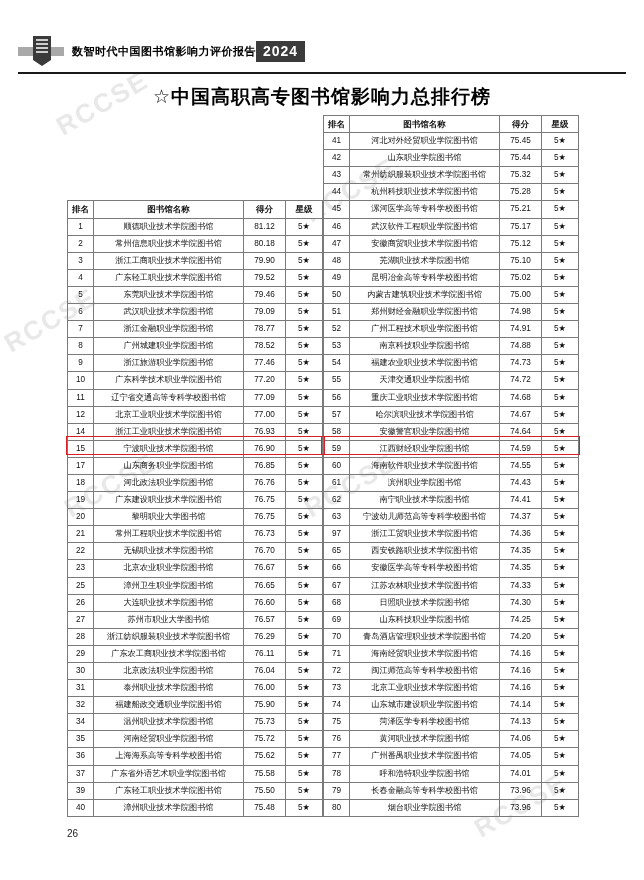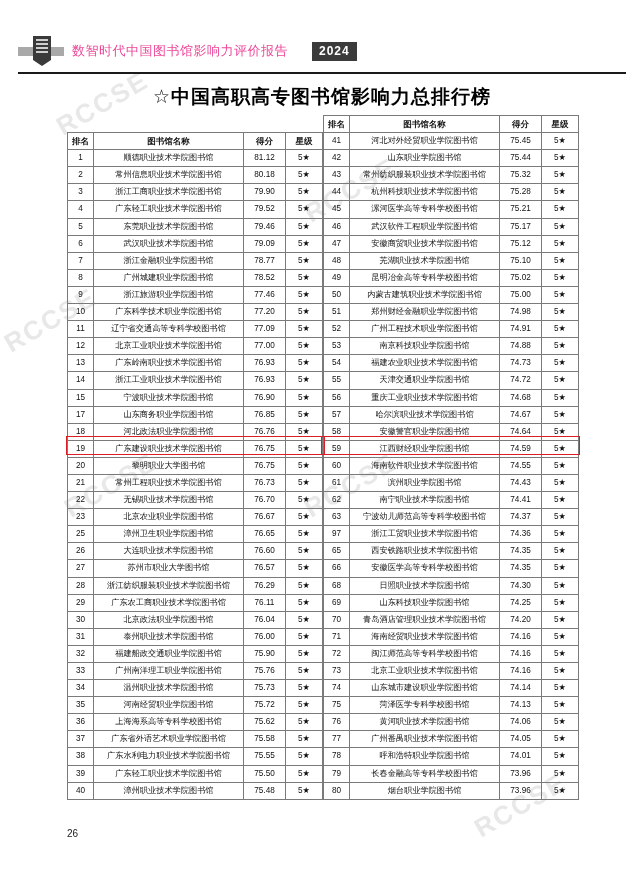--- a/index.html
+++ b/index.html
@@ -39,24 +39,24 @@
   .hdr-logo{
     width:46px;height:30px;position:relative;flex:none;margin-right:8px;
   }
   .hdr-logo .bar{
     position:absolute;left:0;top:11px;width:46px;height:9px;background:#a9a9a9;
   }
   .hdr-logo .book{
     position:absolute;left:14px;top:0;width:20px;height:30px;
   }
   .hdr-title{
-    font-size:13px;font-weight:normal;color:#ec4899;letter-spacing:0.5px;
+    font-size:11px;font-weight:bold;color:#000000;letter-spacing:0.5px;
   }
   .hdr-year{
-    margin-left:24px;background:#3b3b3b;color:#fff;font-size:12px;
+    margin-left:0;background:#3b3b3b;color:#fff;font-size:14px;
     padding:2px 7px 3px 7px;font-weight:bold;letter-spacing:1px;
   }
   .hdr-rule{
     position:absolute;left:18px;top:72px;width:608px;height:2px;background:#1a1a1a;
   }
 
   
   .main-title{
     position:absolute;left:0;top:84px;width:644px;text-align:center;
     font-size:19px;font-weight:bold;letter-spacing:1px;color:#000;
@@ -216,26 +216,20 @@
             <td class="">77.09</td>
             <td class="star">5★</td>
           </tr>
           <tr>
             <td class="">12</td>
             <td class="name">北京工业职业技术学院图书馆</td>
             <td class="">77.00</td>
             <td class="star">5★</td>
           </tr>
           <tr>
-            <td class="">13</td>
-            <td class="name">广东岭南职业技术学院图书馆</td>
-            <td class="">76.93</td>
-            <td class="star">5★</td>
-          </tr>
-          <tr>
             <td class="">14</td>
             <td class="name">浙江工业职业技术学院图书馆</td>
             <td class="">76.93</td>
             <td class="star">5★</td>
           </tr>
           <tr>
             <td class="">15</td>
             <td class="name">宁波职业技术学院图书馆</td>
             <td class="">76.90</td>
             <td class="star">5★</td>
@@ -324,26 +318,20 @@
             <td class="">76.00</td>
             <td class="star">5★</td>
           </tr>
           <tr>
             <td class="">32</td>
             <td class="name">福建船政交通职业学院图书馆</td>
             <td class="">75.90</td>
             <td class="star">5★</td>
           </tr>
           <tr>
-            <td class="">33</td>
-            <td class="name">广州南洋理工职业学院图书馆</td>
-            <td class="">75.76</td>
-            <td class="star">5★</td>
-          </tr>
-          <tr>
             <td class="">34</td>
             <td class="name">温州职业技术学院图书馆</td>
             <td class="">75.73</td>
             <td class="star">5★</td>
           </tr>
           <tr>
             <td class="">35</td>
             <td class="name">河南经贸职业学院图书馆</td>
             <td class="">75.72</td>
             <td class="star">5★</td>
@@ -351,26 +339,20 @@
           <tr>
             <td class="">36</td>
             <td class="name">上海海系高等专科学校图书馆</td>
             <td class="">75.62</td>
             <td class="star">5★</td>
           </tr>
           <tr>
             <td class="">37</td>
             <td class="name">广东省外语艺术职业学院图书馆</td>
             <td class="">75.58</td>
-            <td class="star">5★</td>
-          </tr>
-          <tr>
-            <td class="">38</td>
-            <td class="name">广东水利电力职业技术学院图书馆</td>
-            <td class="">75.55</td>
             <td class="star">5★</td>
           </tr>
           <tr>
             <td class="">39</td>
             <td class="name">广东轻工职业技术学院图书馆</td>
             <td class="">75.50</td>
             <td class="star">5★</td>
           </tr>
           <tr>
             <td class="">40</td>
@@ -547,20 +529,26 @@
             <td class="">74.35</td>
             <td class="star">5★</td>
           </tr>
           <tr>
             <td class="">66</td>
             <td class="name">安徽医学高等专科学校图书馆</td>
             <td class="">74.35</td>
             <td class="star">5★</td>
           </tr>
           <tr>
+            <td class="">67</td>
+            <td class="name">江苏农林职业技术学院图书馆</td>
+            <td class="">74.33</td>
+            <td class="star">5★</td>
+          </tr>
+          <tr>
             <td class="">68</td>
             <td class="name">日照职业技术学院图书馆</td>
             <td class="">74.30</td>
             <td class="star">5★</td>
           </tr>
           <tr>
             <td class="">69</td>
             <td class="name">山东科技职业学院图书馆</td>
             <td class="">74.25</td>
             <td class="star">5★</td>

